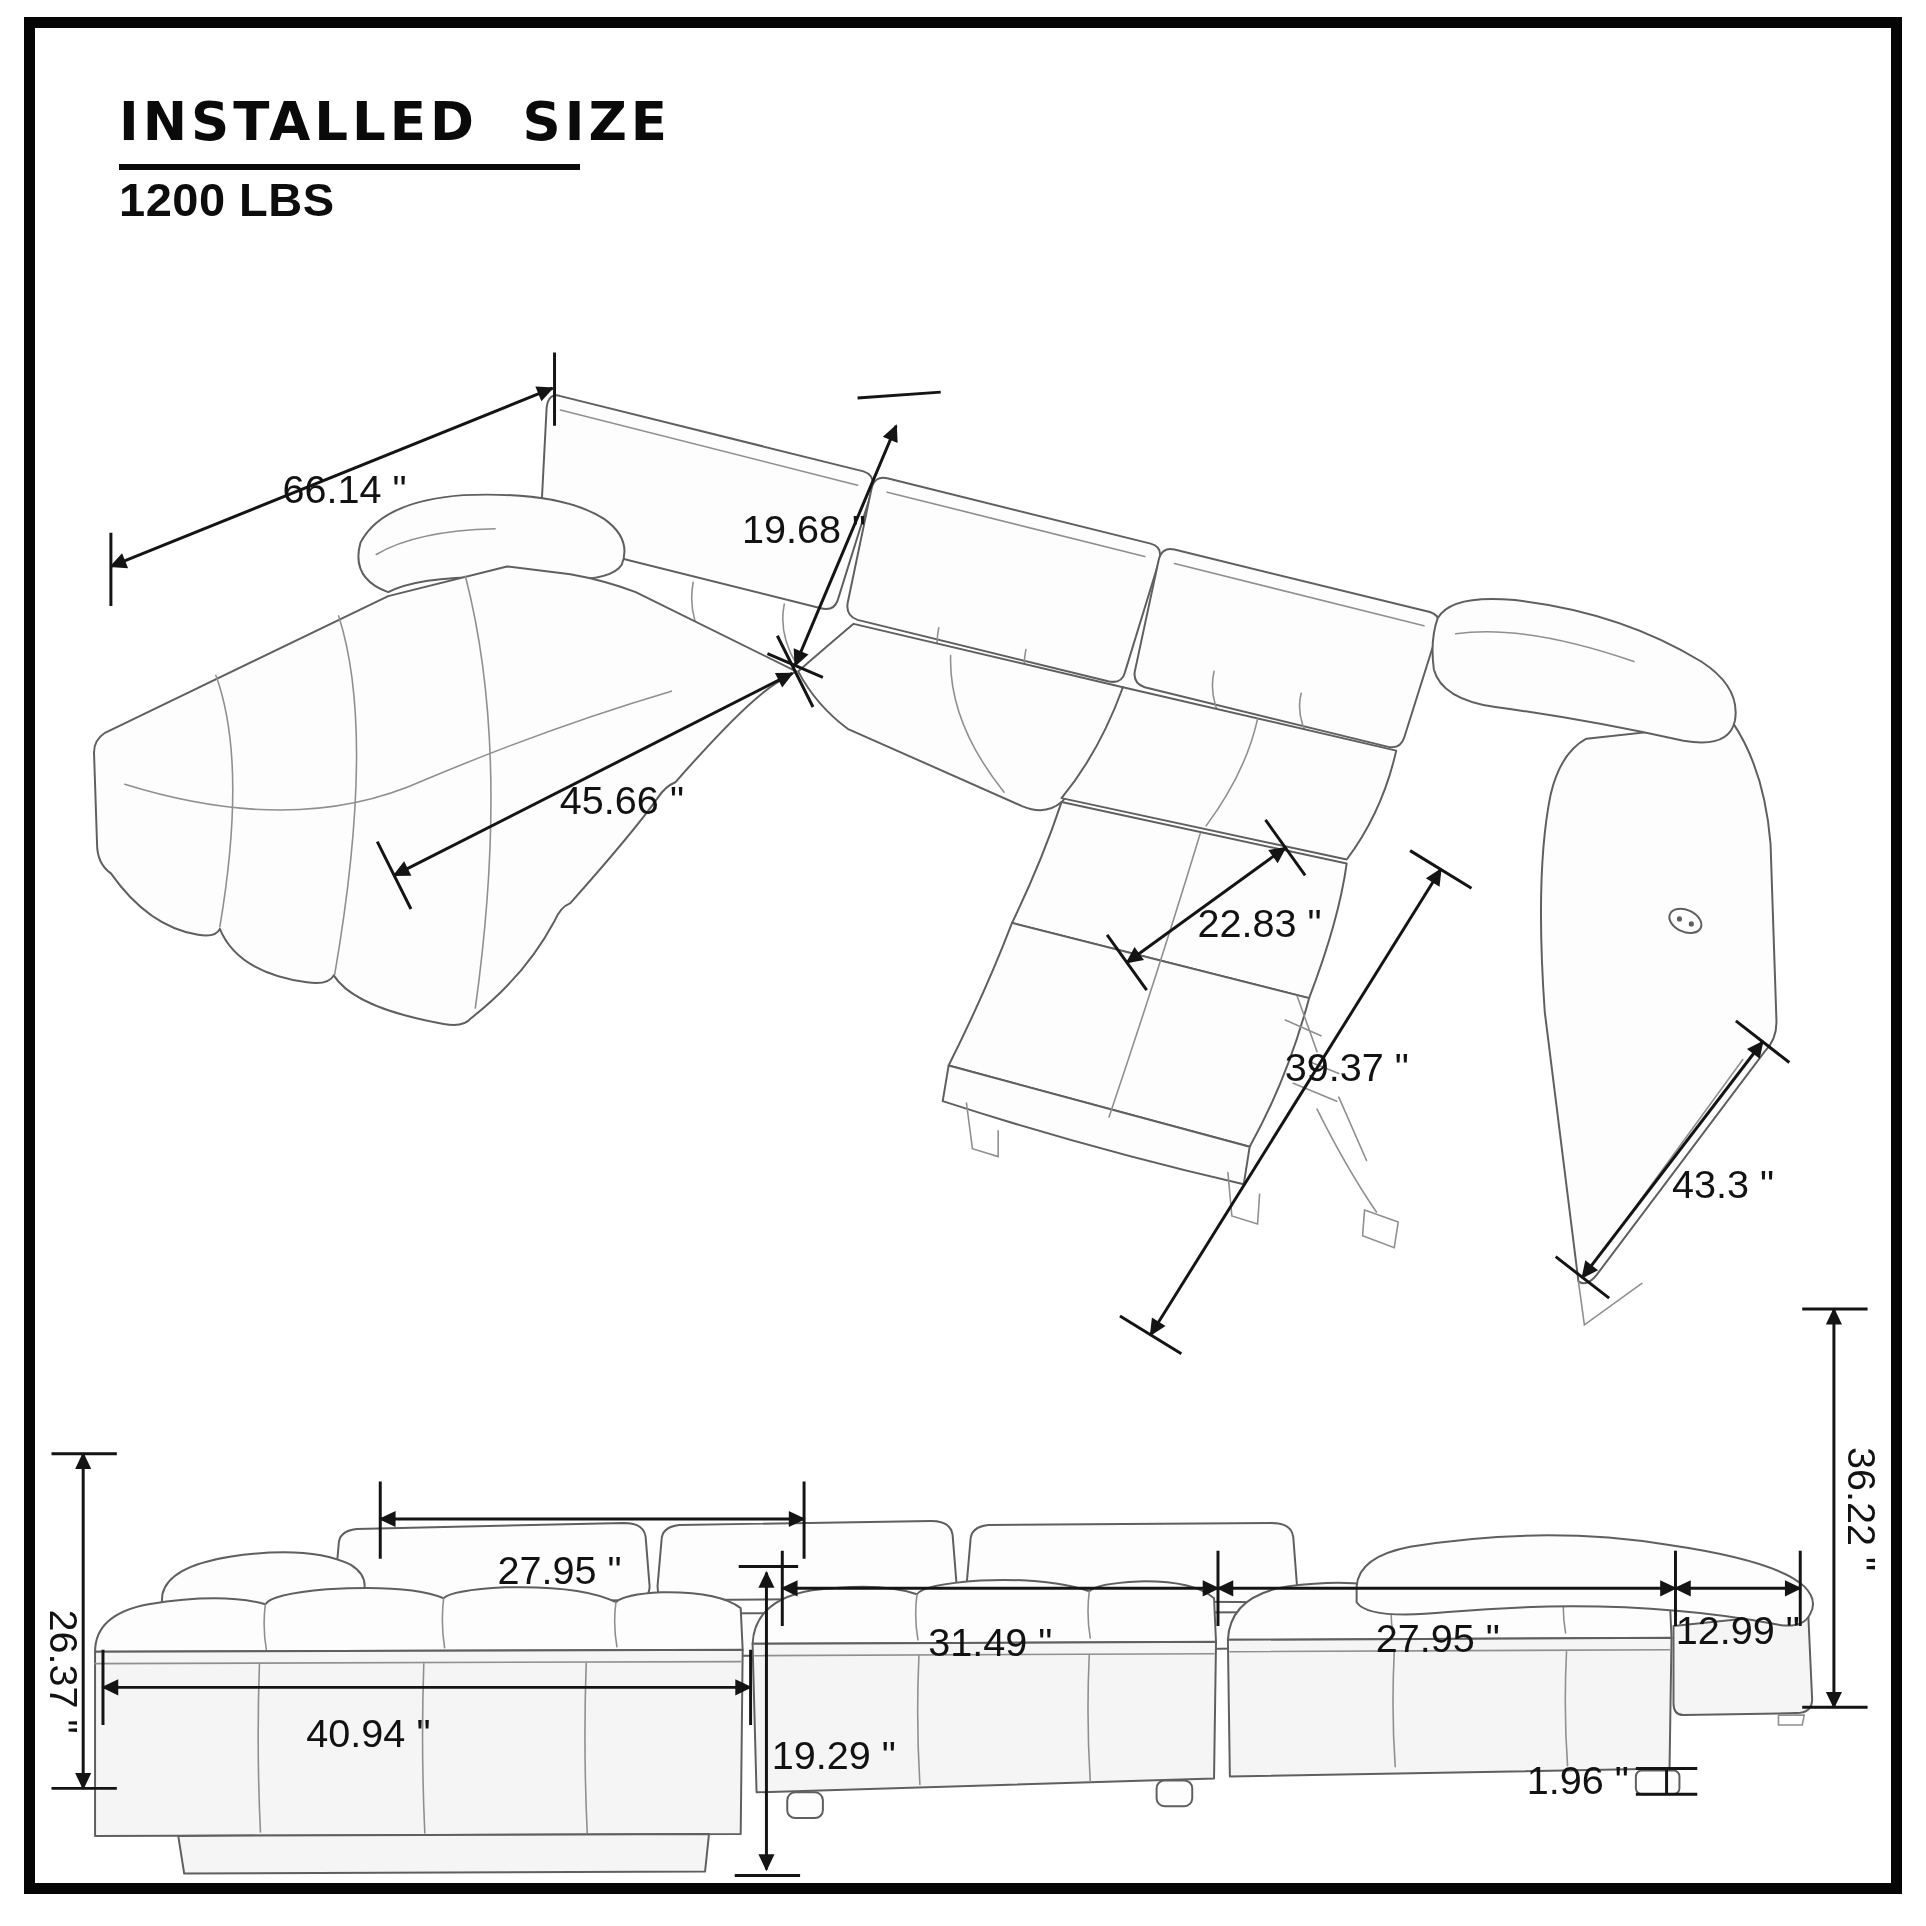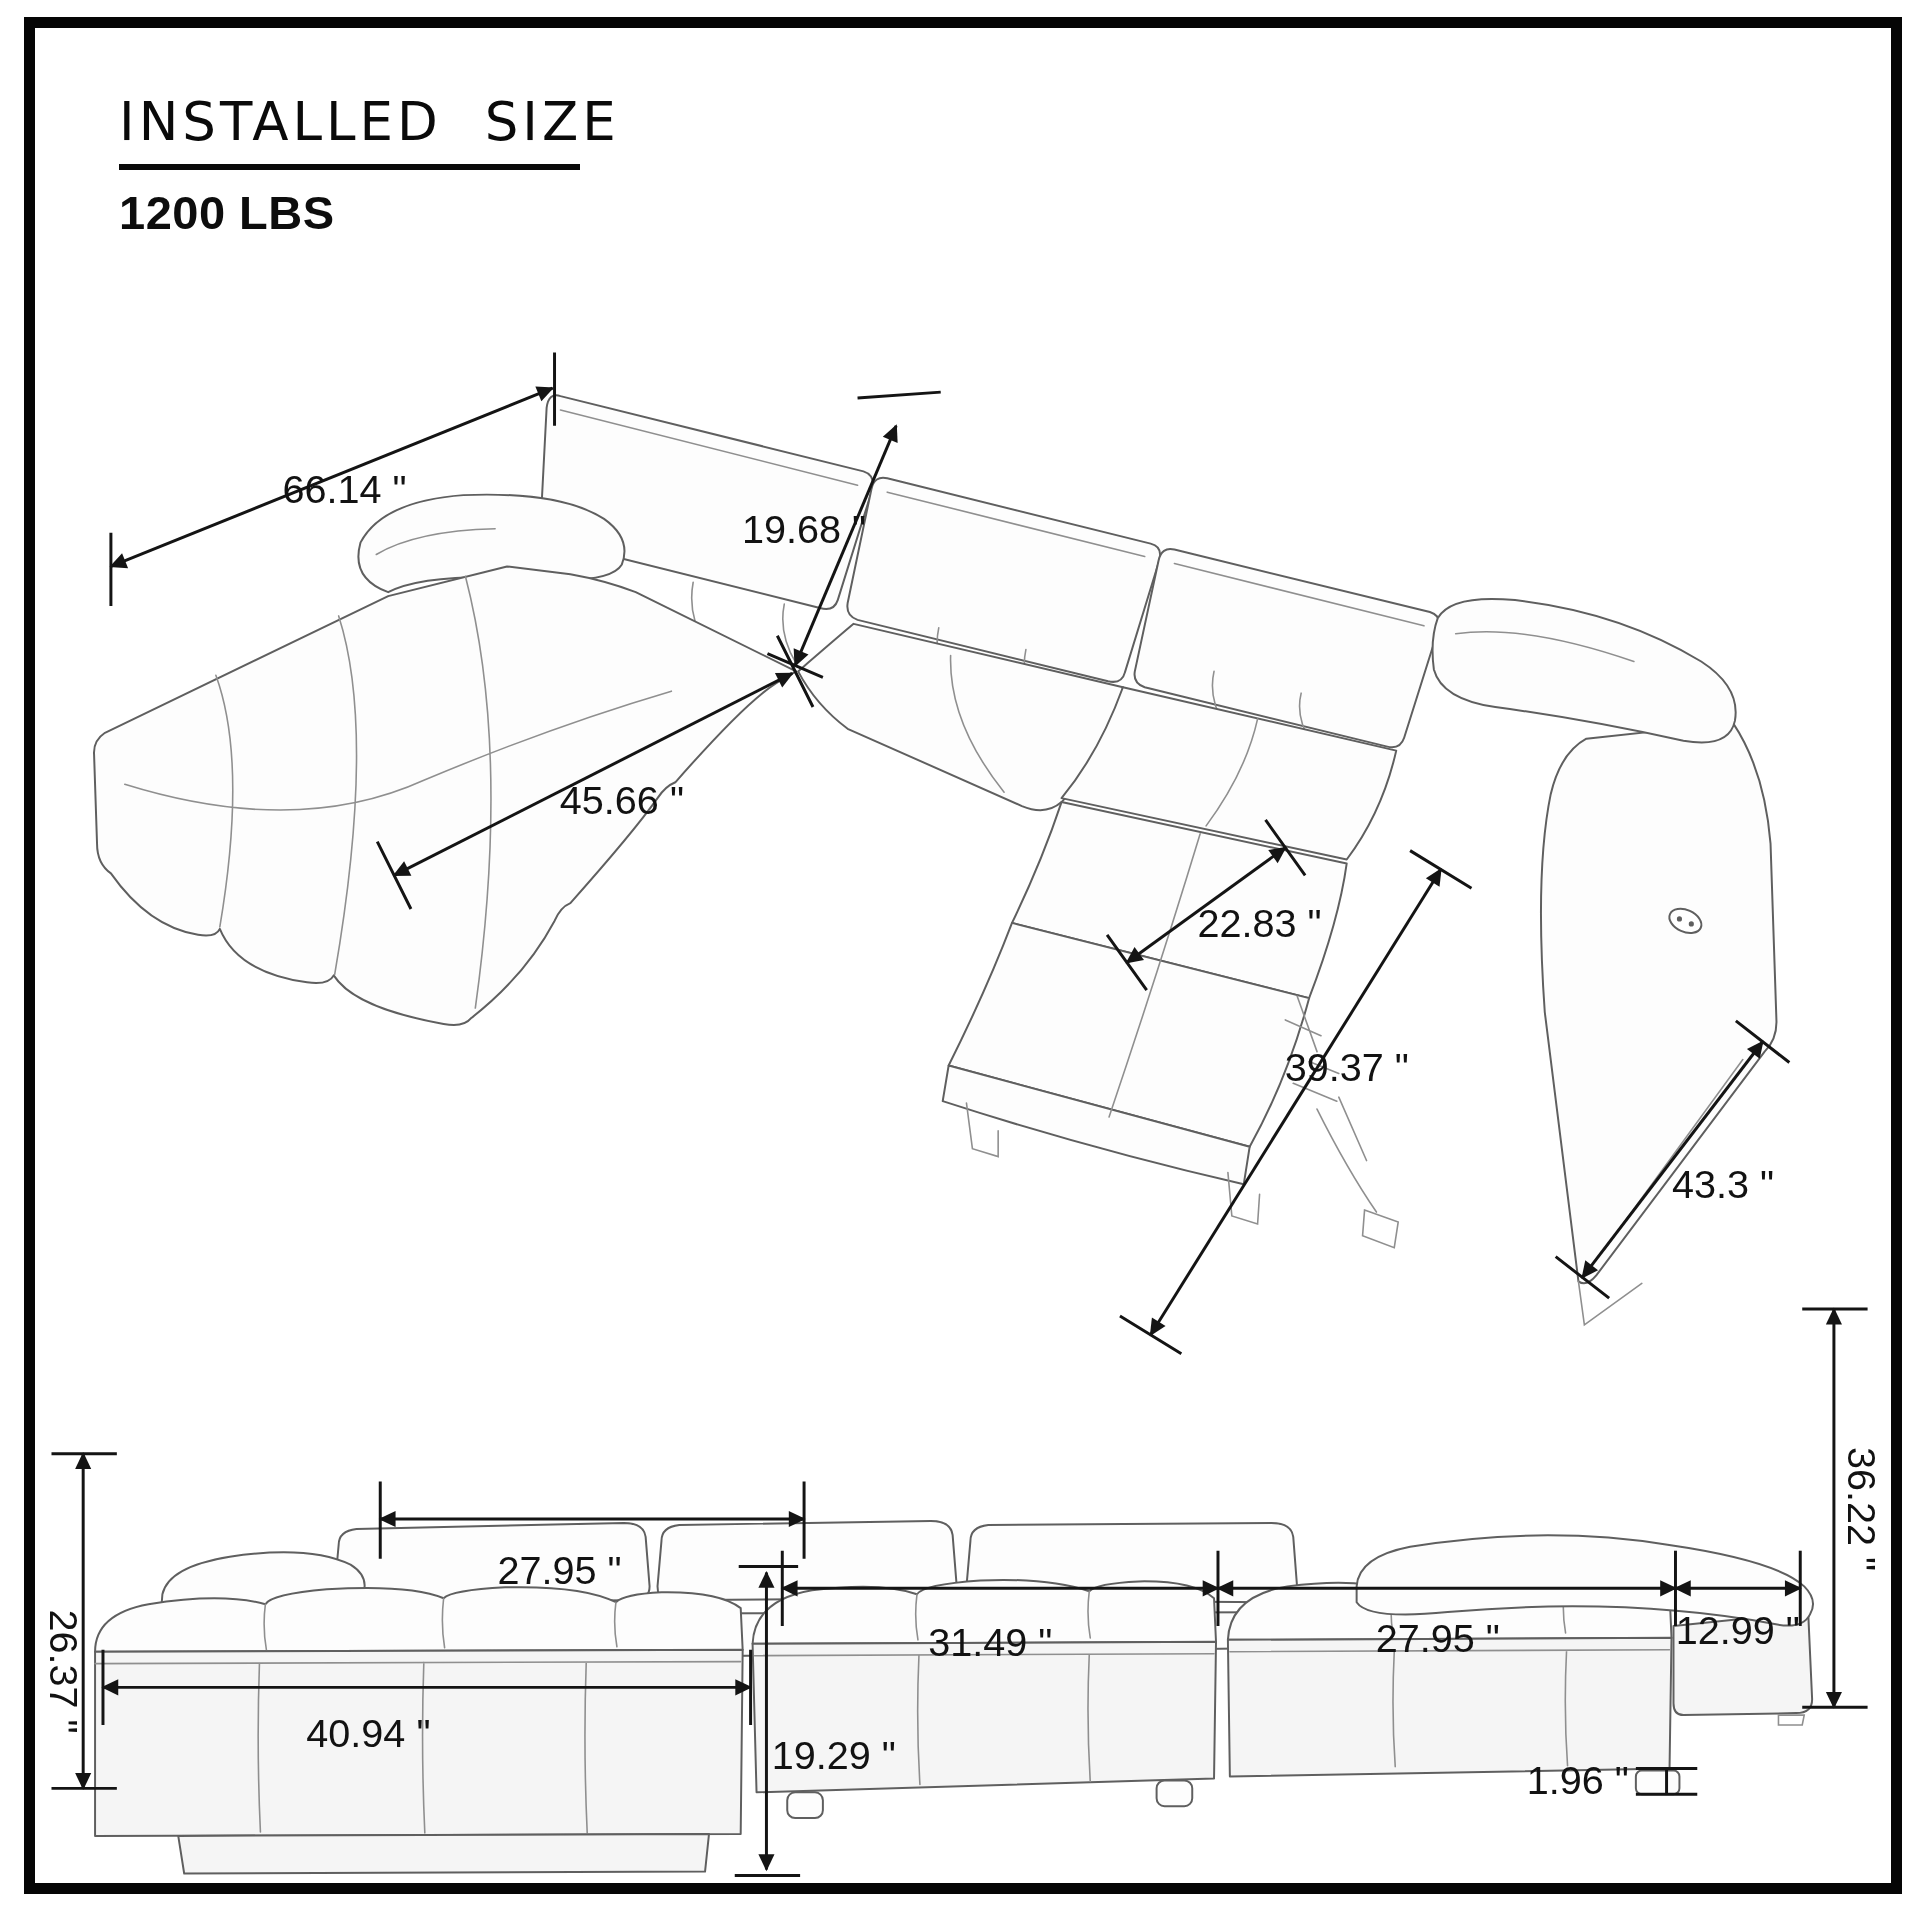--- a/index.html
+++ b/index.html
@@ -1,25 +1,25 @@
 <!DOCTYPE html>
 <html><head>
 <meta charset="utf-8">
 <style>
   html,body{margin:0;padding:0;background:#fff;}
   body{width:1927px;height:1927px;position:relative;overflow:hidden;
        font-family:"Liberation Sans",sans-serif;color:#111;}
   .frame{position:absolute;left:24px;top:17px;width:1878px;height:1877px;
          border:11px solid #050505;box-sizing:border-box;}
   .header{position:absolute;left:119px;top:91px;}
-  .title{font-family:"DejaVu Sans",sans-serif;font-weight:400;font-size:53px;
+  .title{font-family:"DejaVu Sans",sans-serif;font-weight:700;font-size:53px;
          letter-spacing:4px;word-spacing:22px;color:#0a0a0a;white-space:nowrap;}
   .title-underline{width:461px;height:6px;background:#0a0a0a;margin-top:12px;}
   .subtitle{font-size:43px;font-weight:400;color:#161616;margin-top:14px;letter-spacing:0.5px;}
-  .capacity{font-size:47px;font-weight:700;color:#0d0d0d;margin-top:15px;letter-spacing:0.5px;}
+  .capacity{font-size:47px;font-weight:700;color:#0d0d0d;margin-top:2px;letter-spacing:0.5px;}
   svg{position:absolute;left:0;top:0;}
   .art{stroke:#5f5f5f;stroke-width:2;fill:#fdfdfd;stroke-linejoin:round;stroke-linecap:round;}
   .art2{stroke:#8f8f8f;stroke-width:1.6;fill:none;stroke-linecap:round;}
   .face{stroke:#5f5f5f;stroke-width:2;fill:#f5f5f5;stroke-linejoin:round;}
   .dim{stroke:#141414;stroke-width:3;fill:none;}
   .dimtick{stroke:#141414;stroke-width:3;fill:none;}
   text.dimlabel{font-size:40px;fill:#121212;}
 </style>
 </head>
 <body>

